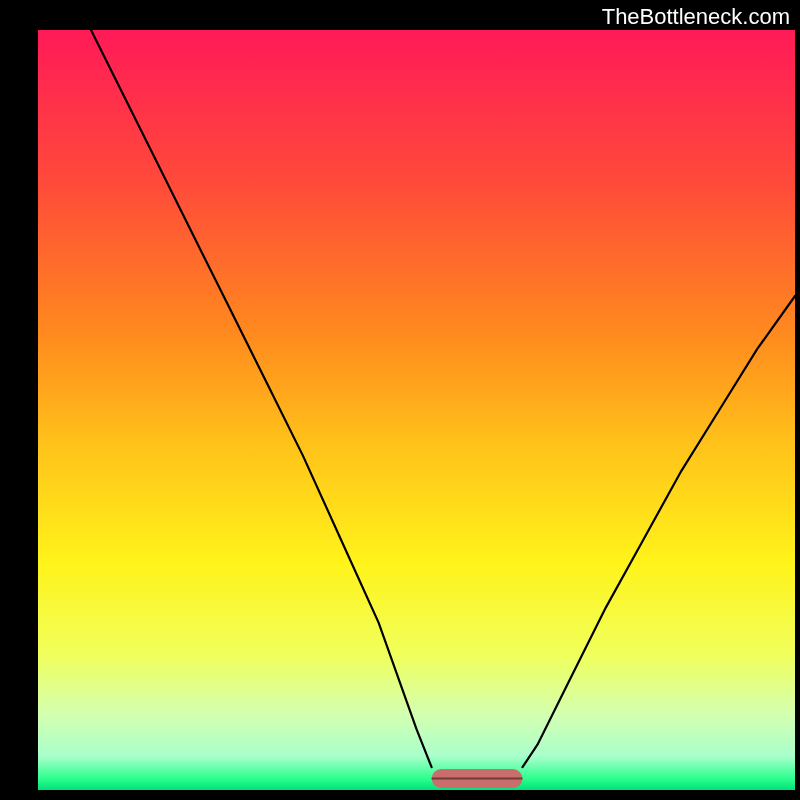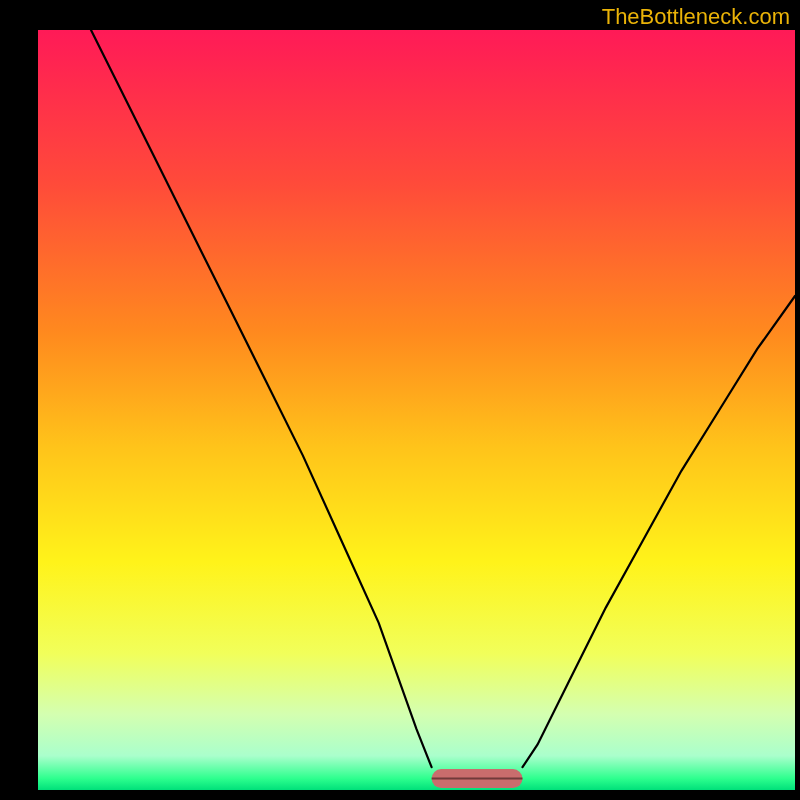--- a/index.html
+++ b/index.html
@@ -15,21 +15,21 @@
     position: absolute;
     top: 0;
     left: 0;
     width: 800px;
     height: 800px;
   }
   .watermark {
     position: absolute;
     top: 4px;
     right: 10px;
-    color: #eab308;
+    color: #ffffff;
     font-size: 22px;
     font-weight: 500;
     z-index: 10;
   }
 </style>
 </head>
 <body>
 
 <div class="canvas-wrap">
   <svg id="chart-svg" width="800" height="800" viewBox="0 0 800 800">

